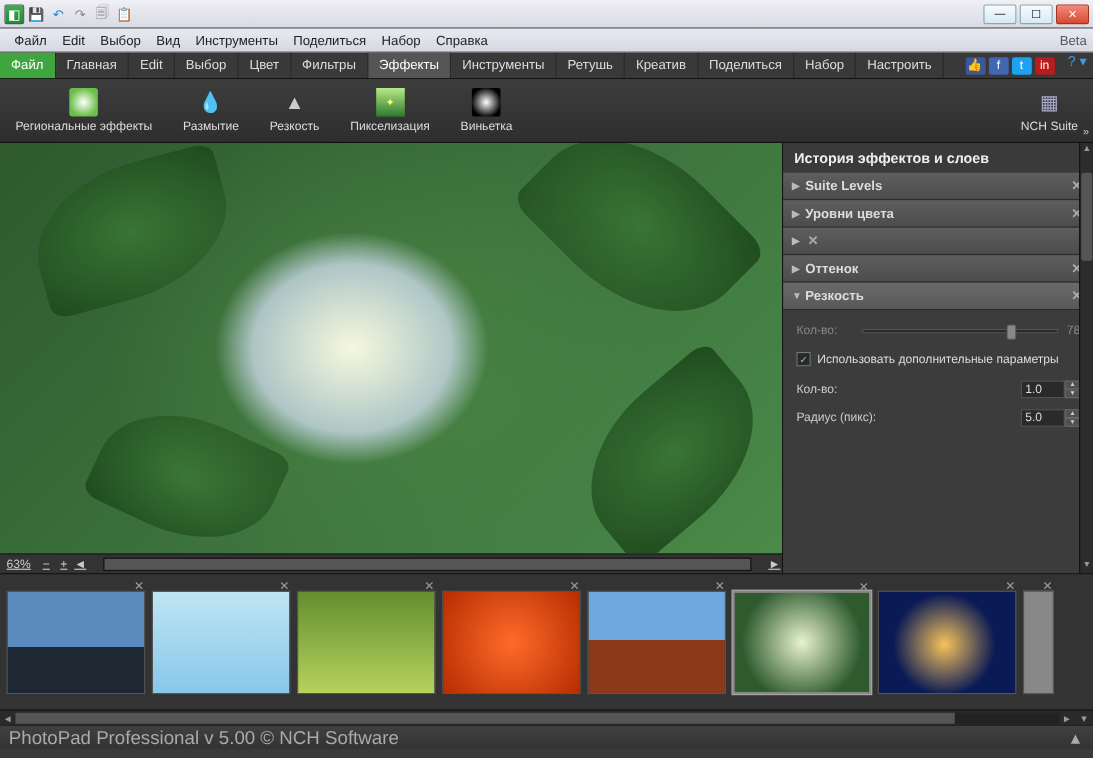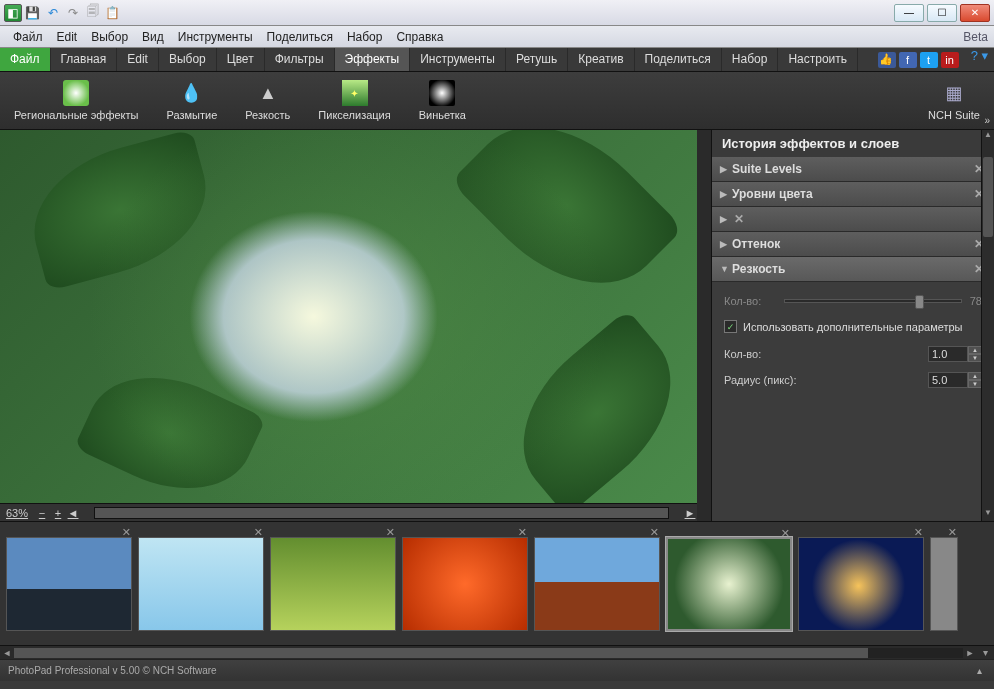--- a/index.html
+++ b/index.html
@@ -46,21 +46,21 @@
 .l1{top:20px; left:30px; transform:rotate(-15deg);} .l2{top:15px; right:40px; transform:rotate(45deg) scale(1.1);}
 .l3{bottom:10px; left:80px; transform:rotate(25deg) scale(0.9);} .l4{bottom:30px; right:10px; transform:rotate(-40deg);}
 .zoombar { height:18px; background:#333; display:flex; align-items:center; font-size:11px; color:#ccc; border-top:1px solid #111;text-decoration:underline;}
 .zoombar .zoom { padding:0 6px; }
 .zoombar .zbtn { width:16px; text-align:center; cursor:pointer; }
 .zoombar .hscroll { flex:1; height:12px; background:#222; margin:0 14px; border:1px solid #111; position:relative;}
 .zoombar .hscroll::after{content:"";position:absolute; left:0; top:0; bottom:0; width:100%; background:#555;}
 .zoombar .arrow{ width:14px; text-align:center; cursor:pointer; }
 
 
-.sidepanel { width: 283px; background:#3a3a3a; border-left:1px solid #111; display:flex; flex-direction:column; font-size:12px; color:#ddd; position:relative;margin-left:14px;}
+.sidepanel { width: 283px; background:#3a3a3a; border-left:1px solid #111; display:flex; flex-direction:column; font-size:12px; color:#ddd; position:relative;}
 .sidepanel .ptitle { padding:6px 10px; font-size:13px; color:#eee; background:#3a3a3a; font-weight:bold;}
 .layer { display:flex; align-items:center; padding:5px 8px; background:linear-gradient(#5e5e5e,#4c4c4c); border-bottom:1px solid #2a2a2a; cursor:pointer; font-weight:bold; font-size:12px;}
 .layer.open { background:linear-gradient(#6a6a6a,#585858); }
 .layer .tri { width:12px; font-size:9px; color:#bbb;}
 .layer .lname { flex:1; }
 .layer .lx { color:#aaa; cursor:pointer; padding:0 2px;}
 .pbody { padding:8px 12px; background:#3c3c3c; flex:1; overflow:auto; position:relative;}
 .prow { display:flex; align-items:center; padding:5px 0; font-size:11px; color:#ccc;}
 .prow .plabel { width: 110px; }
 .prow input[type=text]{ width:40px; background:#2a2a2a; border:1px solid #555; color:#ddd; padding:1px 3px; font-size:11px;}
@@ -90,21 +90,21 @@
 .t6{background:radial-gradient(circle at 50% 50%,#e8f2d0,#2e5a2e 72%);} 
 .t7{background:radial-gradient(circle at 48% 52%,#f6c35b,#0a1a55 58%);} 
 .t8{background:#888;width:28px;} 
 .tscroll{height:14px;background:#2a2a2a;border-top:1px solid #111;display:flex;align-items:center;}
 .tscroll .arrow{width:14px;text-align:center;color:#999;font-size:9px;cursor:pointer;}
 .tscroll .tbar{flex:1;position:relative;height:10px;background:#222;}
 .tscroll .tbar::after{content:"";position:absolute;left:0;width:90%;top:0;bottom:0;background:#555;}
 .tscroll .h{color:#999;font-size:10px;padding:0 6px;cursor:pointer;}
 
 
-.status { height:22px; background:linear-gradient(#404040,#333); display:flex; align-items:center; font-size:10px; color:#aaa; padding:0 8px; border-top:1px solid #222;}
+.status { height:22px; background:linear-gradient(#404040,#333); display:flex; align-items:center; font-size:17px; color:#aaa; padding:0 8px; border-top:1px solid #222;}
 .status .st{flex:1;}
 .status .sbtn{cursor:pointer; padding:0 4px;}
 
 
 .i-regional{background:radial-gradient(circle,#fff,#6abf4a 70%);border-radius:3px;}
 .i-blur{color:#5bb5f0;}
 .i-sharp{color:#ccc;}
 .i-pixel{background:linear-gradient(#b8e986,#2d7a2d);position:relative;}
 .i-pixel::after{content:"✦";position:absolute;font-size:10px;color:#ff6;}
 .i-vignette{background:radial-gradient(circle,#fff,#000 75%);border-radius:2px;}

